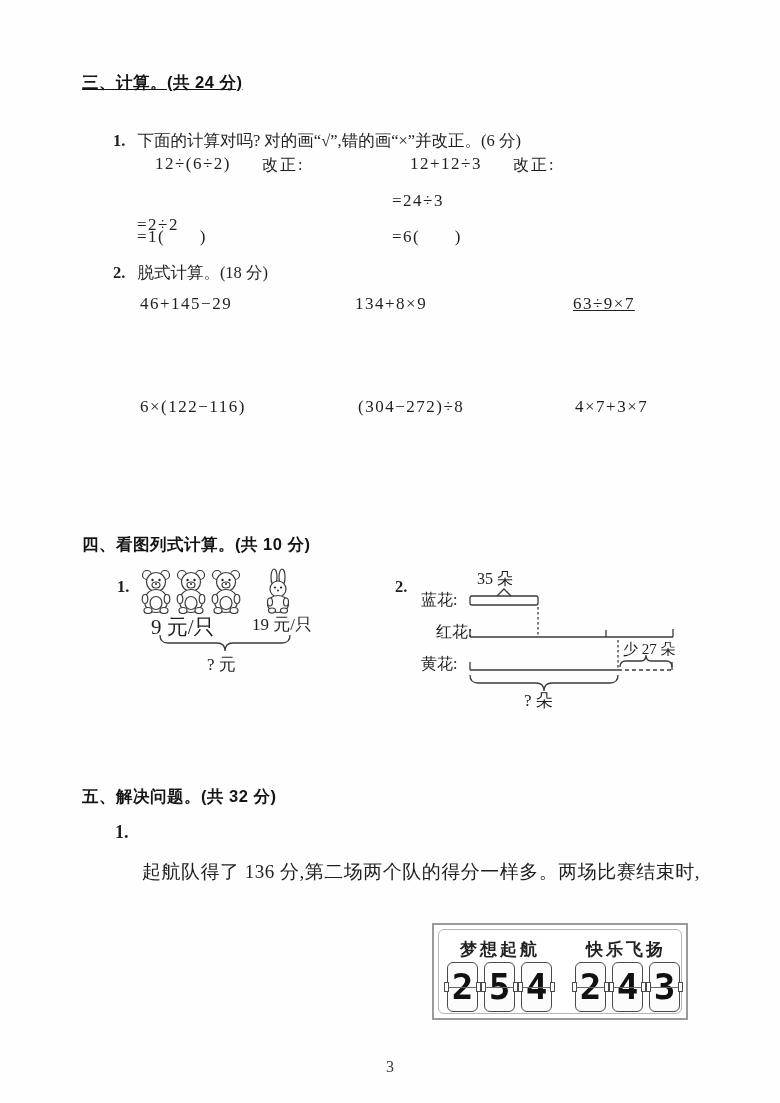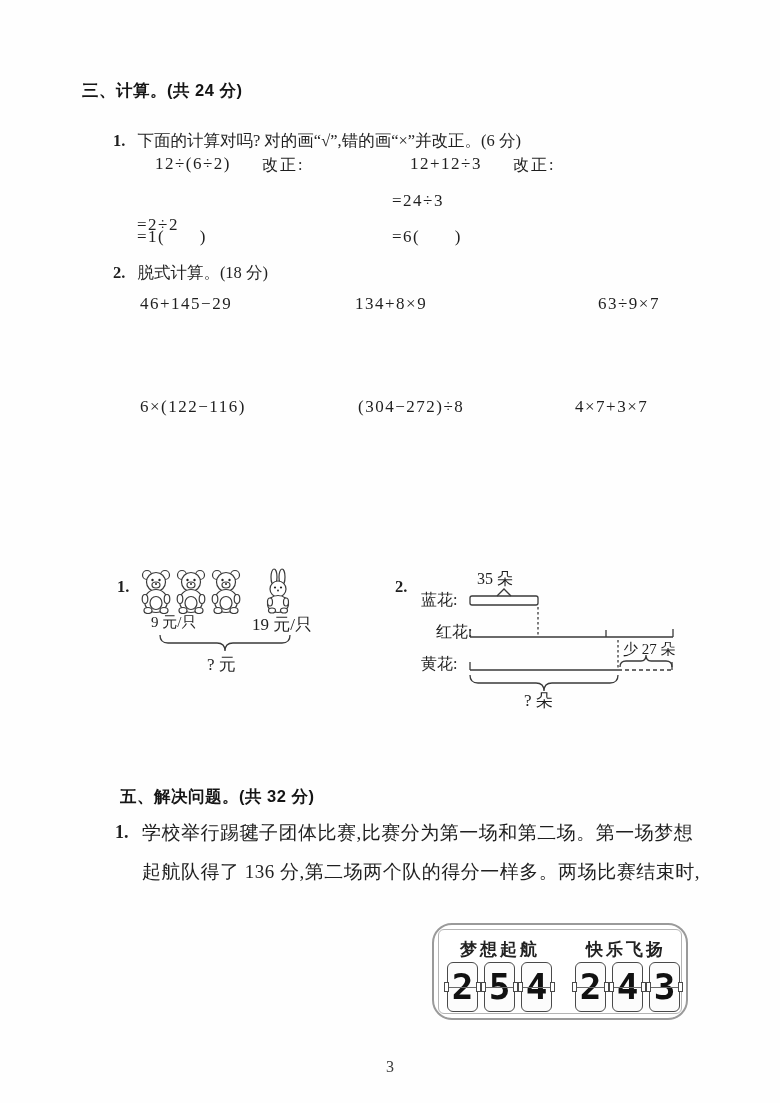--- a/index.html
+++ b/index.html
@@ -15,21 +15,21 @@
   .prompt{font-size:16.5px;}
   .kai{font-size:16px;}
   .math{font-size:17px;letter-spacing:1.5px;white-space:pre;}
   .para-line{font-size:19px;white-space:nowrap;letter-spacing:0.5px;}
   .pre{white-space:pre;}
   svg{display:block;}
   .line-art{stroke:#3a3a3a;fill:none;stroke-width:1.3;}
   
   .scoreboard{
     position:absolute;left:432px;top:923px;width:256px;height:97px;
-    background:#fff;border:2.5px solid #9a9a9a;border-radius:20px;box-sizing:border-box;
+    background:#fff;border:2.5px solid #9a9a9a;border-radius:0;box-sizing:border-box;
   }
   .sb-inner{
     position:absolute;left:4px;top:4px;right:4px;bottom:4px;
     border:1.5px solid #b5b5b5;border-radius:6px;
   }
   .sb-label{
     position:absolute;top:8px;width:106px;text-align:center;
     font-family:"Liberation Sans",sans-serif;font-weight:bold;font-size:17px;color:#222;
     letter-spacing:3px;
   }
@@ -49,21 +49,21 @@
   }
   .card .tab.l{left:-4px;}
   .card .tab.r{right:-4px;}
   .pagenum{left:0;width:780px;text-align:center;top:1058px;font-size:16px;color:#3a3a3a;}
 </style>
 </head>
 <body>
 
 <div class="page">
 
-  <div class="abs hei title" style="left:82px;top:80px;">三、计算。(共 24 分)</div>
+  <div class="abs hei title" style="left:82px;top:72px;text-decoration:underline;">三、计算。(共 24 分)</div>
 
   <div class="abs" style="left:113px;top:118px;margin-top:12px;">
     <span class="qlabel">1.</span>
     <span class="prompt" style="margin-left:8px;">下面的计算对吗? 对的画“√”,错的画“×”并改正。(6 分)</span>
   </div>
 
   <span class="abs math" style="left:155px;top:154px;">12÷(6÷2)</span>
   <span class="abs kai" style="left:262px;top:155px;letter-spacing:2px;">改正:</span>
   <span class="abs math" style="left:410px;top:154px;">12+12÷3</span>
   <span class="abs kai" style="left:513px;top:155px;letter-spacing:2px;">改正:</span>
@@ -73,25 +73,26 @@
   <span class="abs math pre" style="left:137px;top:227px;">=1(      )</span>
   <span class="abs math pre" style="left:392px;top:227px;">=6(      )</span>
 
   <div class="abs" style="left:113px;top:262px;text-align:right;">
     <span class="qlabel">2.</span>
     <span class="prompt" style="margin-left:8px;">脱式计算。(18 分)</span>
   </div>
 
   <span class="abs math" style="left:140px;top:294px;">46+145−29</span>
   <span class="abs math" style="left:355px;top:294px;">134+8×9</span>
-  <span class="abs math" style="left:598px;top:294px;">63÷9×7</span>
+  <span class="abs math" style="left:573px;top:294px;text-decoration:underline;">63÷9×7</span>
   <span class="abs math" style="left:140px;top:397px;">6×(122−116)</span>
   <span class="abs math" style="left:358px;top:397px;">(304−272)÷8</span>
   <span class="abs math" style="left:575px;top:397px;">4×7+3×7</span>
 
+  <div class="abs hei title" style="left:82px;top:534px;">四、看图列式计算。(共 10 分)</div>
 
   <span class="abs qlabel" style="left:117px;top:577px;">1.</span>
 
   <svg class="abs" style="left:139px;top:568px;" width="34" height="46" viewBox="0 0 34 46">
     <g stroke="#3a3a3a" stroke-width="1.2" fill="#fff">
       <circle cx="8" cy="7" r="4.5"></circle>
         <circle cx="26" cy="7" r="4.5"></circle>
       <circle cx="17" cy="14" r="9.5"></circle>
       <ellipse cx="17" cy="33" rx="11.5" ry="11.5"></ellipse>
       <ellipse cx="6" cy="31" rx="2.8" ry="4.5"></ellipse>
@@ -156,21 +157,21 @@
       <ellipse cx="10" cy="42.5" rx="3.5" ry="2.5"></ellipse>
         <ellipse cx="22" cy="42.5" rx="3.5" ry="2.5"></ellipse>
     </g>
     <g fill="#222" stroke="none">
       <circle cx="13" cy="19.5" r="1.1"></circle>
         <circle cx="19" cy="19.5" r="1.1"></circle>
         <circle cx="16" cy="22.5" r="0.9"></circle>
     </g>
   </svg>
 
-  <span class="abs kai" style="left:151px;top:613px;font-size:15px;">9 元/只</span>
+  <span class="abs kai" style="left:151px;top:613px;font-size:21px;">9 元/只</span>
   <span class="abs kai" style="left:252px;top:613px;font-size:17px;">19 元/只</span>
 
   <svg class="abs" style="left:150px;top:630px;" width="150" height="26" viewBox="0 0 150 26">
     <path class="line-art" d="M10,5 Q10,13 18,13 L67,13 Q75,13 75,21 Q75,13 83,13 L132,13 Q140,13 140,5" stroke-width="1.6"></path>
   </svg>
   <span class="abs kai" style="left:207px;top:653px;font-size:17px;">? 元</span>
 
   <span class="abs qlabel" style="left:395px;top:577px;">2.</span>
   <span class="abs kai" style="left:477px;top:569px;">35 朵</span>
   <span class="abs kai" style="left:421px;top:590px;">蓝花:</span>
@@ -192,24 +193,23 @@
 
     <path class="line-art" d="M210,107 Q210,101 216,101 L231,101 Q236,101 236,95 Q236,101 241,101 L256,101 Q262,101 262,107" stroke-width="1.4"></path>
 
     <path class="line-art" d="M60,110 L208,110 M60,110 L60,102" stroke-width="1.5"></path>
     <path class="line-art" d="M208,110 L262,110" stroke-width="1.5" stroke-dasharray="4,3"></path>
     <path class="line-art" d="M262,110 L262,102" stroke-width="1.5"></path>
 
     <path class="line-art" d="M60,115 Q60,123 68,123 L126,123 Q134,123 134,131 Q134,123 142,123 L200,123 Q208,123 208,115" stroke-width="1.6"></path>
   </svg>
 
-  <div class="abs hei title" style="left:82px;top:786px;margin-left:38px;">五、解决问题。(共 32 分)</div>
+  <div class="abs hei title" style="left:82px;top:786px;">五、解决问题。(共 32 分)</div>
 
   <span class="abs qlabel" style="left:115px;top:822px;font-size:18px;">1.</span>
-  <div class="abs para-line" style="left:142px;top:820px;">学校举行踢毽子团体比赛,比赛分为第一场和第二场。第一场梦想</div>
   <div class="abs para-line" style="left:142px;top:859px;">起航队得了 136 分,第二场两个队的得分一样多。两场比赛结束时,</div>
 
   <div class="scoreboard">
     <div class="sb-inner">
       <div class="sb-label" style="left:8px;">梦想起航</div>
       <div class="sb-label" style="left:134px;">快乐飞扬</div>
 
       <div class="card" style="left:8px;">
         <span class="digit">2</span>
         <span class="split"></span>

